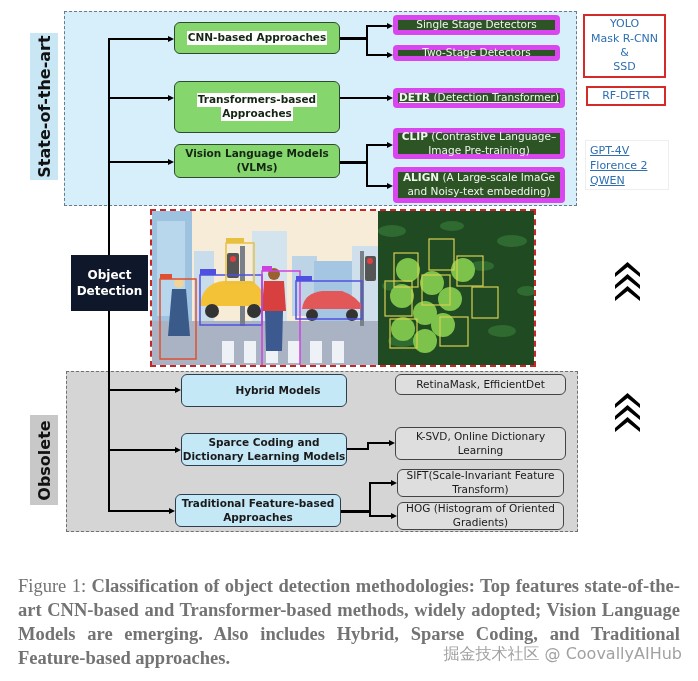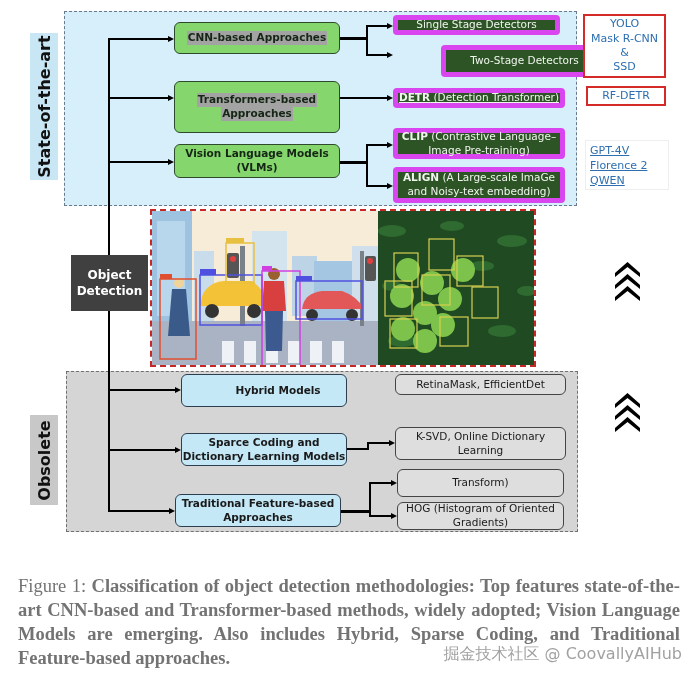--- a/index.html
+++ b/index.html
@@ -14,31 +14,31 @@
   .side-label span { transform: rotate(-90deg); white-space: nowrap; display: block; }
   .label-sota { left: 30px; top: 33px; width: 28px; height: 147px; background: #c9e6f5; }
   .label-obsolete { left: 30px; top: 415px; width: 28px; height: 90px; background: #c8c8c8; }
 
   
   .line { background: #000; }
   .arrow-head { width: 0; height: 0; border-top: 3px solid transparent; border-bottom: 3px solid transparent; border-left: 6px solid #000; }
 
   
   .box-green { background: #86d66e; border: 1.5px solid #2d4a2d; border-radius: 6px; display: flex; align-items: center; justify-content: center; text-align: center; font-weight: bold; font-size: 10.5px; color: #152615; line-height: 1.3; }
-  .hl { background: #a3a3a3; padding: 0 1px; }
+  .hl { background: #ffffff; padding: 0 1px; }
   .box-dark { background: #2d5425; border: 5px solid #d946ef; border-radius: 4px; display: flex; align-items: center; justify-content: center; text-align: center; color: #f0f5ee; font-size: 10.5px; line-height: 1.3; }
   .box-dark b { font-weight: bold; }
   .box-blue { background: #c5e8f7; border: 1.5px solid #2c3e50; border-radius: 6px; display: flex; align-items: center; justify-content: center; text-align: center; font-weight: bold; font-size: 10.5px; color: #1a1a1a; line-height: 1.3; }
   .box-gray { background: #dedede; border: 1.5px solid #444; border-radius: 6px; display: flex; align-items: center; justify-content: center; text-align: center; font-size: 10.5px; color: #1a1a1a; line-height: 1.3; }
 
   .red-box { border: 2px solid #d42a2a; background: #fff; display: flex; flex-direction: column; align-items: center; justify-content: center; color: #2d6fb0; font-size: 11px; line-height: 1.3; text-align: center; }
   .vlm-list { border: 1px solid #eeeeee; background: #fff; padding: 3px 4px; color: #2d6fb0; font-size: 11px; line-height: 1.35; }
   .vlm-list div { text-decoration: underline; }
 
-  .obj-det { left: 71px; top: 255px; width: 77px; height: 56px; background: #404040; color: #fff; font-weight: bold; font-size: 12px; display: flex; align-items: center; justify-content: center; text-align: center; line-height: 1.35; }
+  .obj-det { left: 71px; top: 255px; width: 77px; height: 56px; background: #0f172a; color: #fff; font-weight: bold; font-size: 12px; display: flex; align-items: center; justify-content: center; text-align: center; line-height: 1.35; }
 
   .img-frame { left: 150px; top: 209px; width: 386px; height: 158px; border: 2px dashed #c62828; overflow: hidden; }
 
   .caption { left: 18px; top: 574px; width: 662px; font-family: "Liberation Serif", serif; font-size: 18.5px; line-height: 24px; color: #737373; text-align: justify; }
   .caption .fig { font-weight: normal; }
   .caption .body { font-weight: bold; }
   .watermark { right: 16px; top: 644px; color: rgba(130,130,130,0.75); font-size: 16px; font-family: "DejaVu Sans", sans-serif; }
 </style>
 </head>
 <body>
@@ -87,21 +87,21 @@
 <div class="abs line" style="left:340px; top:161px; width:27px; height:3px;"></div>
 <div class="abs line" style="left:366px; top:144px; width:2px; height:42px;"></div>
 <div class="abs line" style="left:366px; top:144px; width:21px; height:2px;"></div>
 <div class="abs arrow-head" style="left:387px; top:142px;"></div>
 <div class="abs line" style="left:366px; top:185px; width:21px; height:2px;"></div>
 <div class="abs arrow-head" style="left:387px; top:183px;"></div>
 
 <div class="abs box-dark" style="left:393px; top:15px; width:167px; height:20px;">
   <span>Single Stage Detectors</span>
 </div>
-<div class="abs box-dark" style="left:393px; top:45px; width:167px; height:32px;margin-left:48px;">
+<div class="abs box-dark" style="left:393px; top:45px; width:167px; height:16px;">
   <span>Two-Stage Detectors</span>
 </div>
 <div class="abs box-dark" style="left:393px; top:88px; width:172px; height:20px;text-decoration:underline;">
   <span><b>DETR</b><span> (Detection Transformer)</span></span>
 </div>
 <div class="abs box-dark" style="left:393px; top:128px; width:172px; height:31px; flex-direction:column;">
   <span><b>CLIP</b><span> (Contrastive Language–</span></span>
   <span>Image Pre-training)</span>
 </div>
 <div class="abs box-dark" style="left:393px; top:167px; width:172px; height:36px; flex-direction:column;">
@@ -250,20 +250,21 @@
 <div class="abs arrow-head" style="left:391px; top:513px;"></div>
 
 <div class="abs box-gray" style="left:395px; top:374px; width:171px; height:21px;">
   <span>RetinaMask, EfficientDet</span>
 </div>
 <div class="abs box-gray" style="left:395px; top:427px; width:171px; height:33px; flex-direction:column;">
   <span>K-SVD, Online Dictionary</span>
   <span>Learning</span>
 </div>
 <div class="abs box-gray" style="left:397px; top:469px; width:167px; height:28px; flex-direction:column;">
+  <span>SIFT(Scale-Invariant Feature</span>
   <span>Transform)</span>
 </div>
 <div class="abs box-gray" style="left:397px; top:502px; width:167px; height:28px; flex-direction:column;border-radius:6px;">
   <span>HOG (Histogram of Oriented</span>
   <span>Gradients)</span>
 </div>
 
 <svg class="abs" style="left:613px; top:259px;" width="29" height="42" viewBox="0 0 29 42">
   <path d="M2 14 L14.5 3 L27 14 L27 18 L14.5 8 L2 18 Z" fill="#000"></path>
   <path d="M2 26 L14.5 15 L27 26 L27 30 L14.5 20 L2 30 Z" fill="#000"></path>

